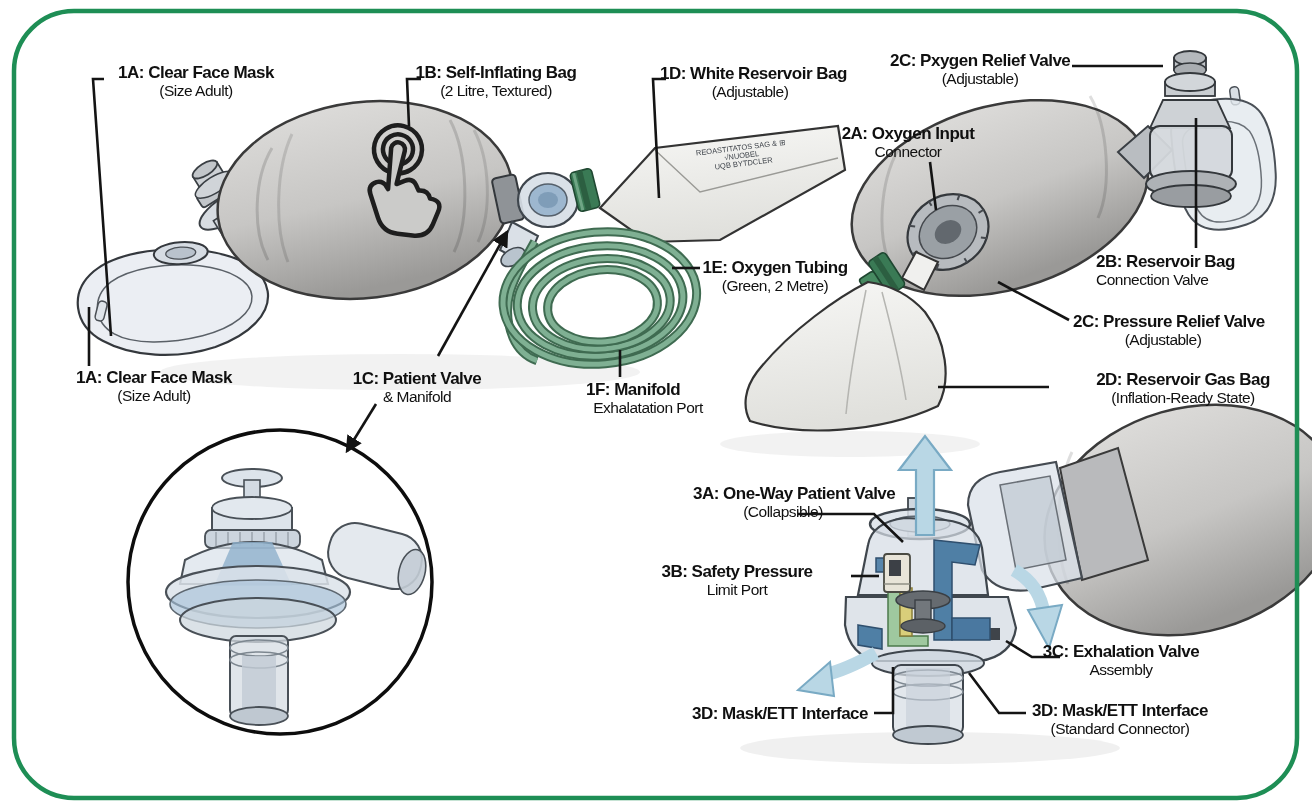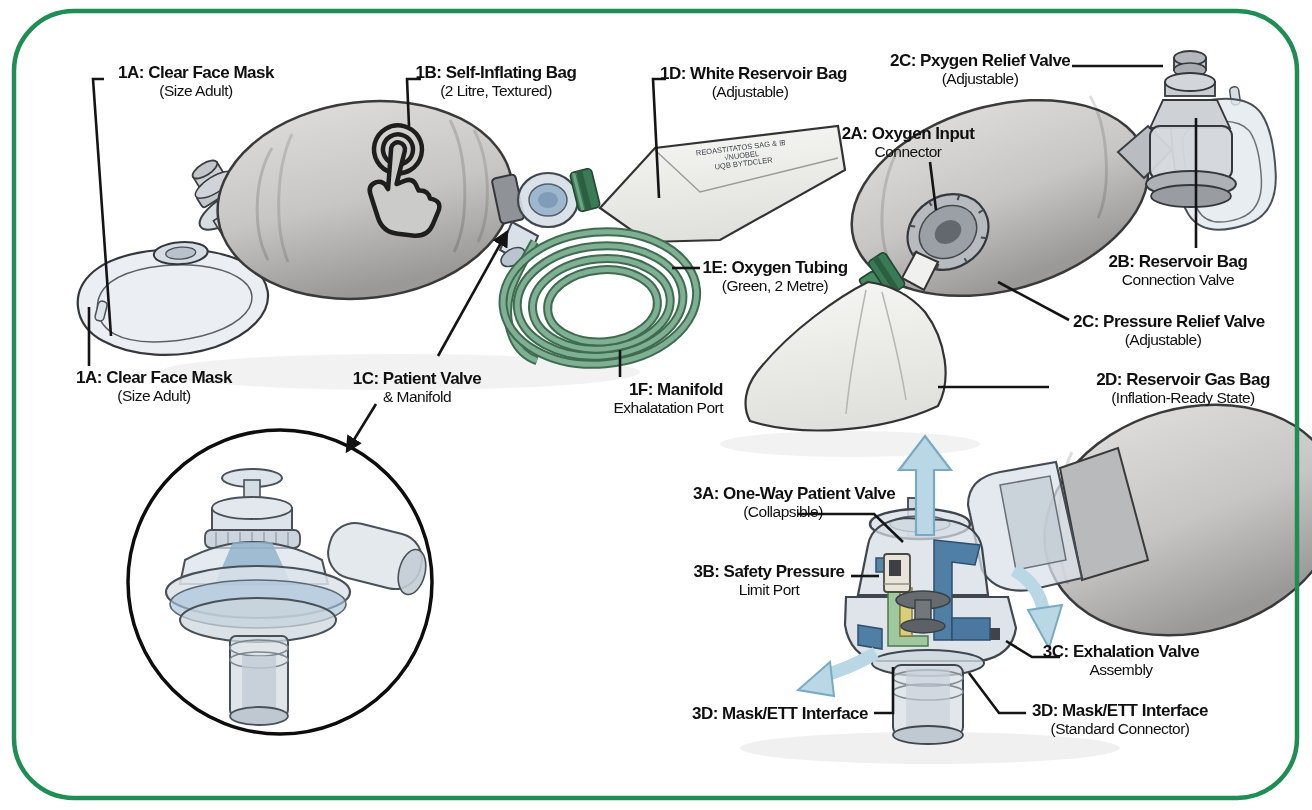--- a/index.html
+++ b/index.html
@@ -1,22 +1,22 @@
 <!DOCTYPE html>
 <html><head>
 <meta charset="utf-8">
 <style>
   html,body{margin:0;padding:0}
   body{width:1312px;height:810px;background:#ffffff;position:relative;overflow:hidden;
        font-family:"Liberation Sans",sans-serif;}
   .label{position:absolute;color:#101010;text-align:center;line-height:1.14;letter-spacing:-0.5px}
   .label .t{display:block;font-weight:bold;font-size:17px;white-space:nowrap}
   .label .s{display:block;font-size:15.5px;white-space:nowrap}
-  .label.align-left{text-align:right}
-  .label.align-right{text-align:center}
+  .label.align-left{text-align:center}
+  .label.align-right{text-align:left}
   .label.indent .s{padding-left:30px}
   svg.art{position:absolute;left:0;top:0}
 </style>
 </head>
 <body>
 
 <svg class="art" width="1312" height="810" viewBox="0 0 1312 810">
   <defs>
     <linearGradient id="gBag" x1="0" y1="0" x2="0.15" y2="1">
       <stop offset="0" stop-color="#dedddb"></stop>
@@ -307,21 +307,21 @@
   <span class="s">Exhalatation Port</span>
 </div>
 <div class="label" style="left:1093px;top:370px;width:180px">
   <span class="t">2D: Reservoir Gas Bag</span>
   <span class="s">(Inflation-Ready State)</span>
 </div>
 <div class="label" style="left:693px;top:484px;width:180px">
   <span class="t">3A: One-Way Patient Valve</span>
   <span class="s">(Collapsible)</span>
 </div>
-<div class="label" style="left:679px;top:562px;width:180px">
+<div class="label" style="left:647px;top:562px;width:180px">
   <span class="t">3B: Safety Pressure</span>
   <span class="s">Limit Port</span>
 </div>
 <div class="label" style="left:1031px;top:642px;width:180px">
   <span class="t">3C: Exhalation Valve</span>
   <span class="s">Assembly</span>
 </div>
 <div class="label" style="left:690px;top:704px;width:180px">
   <span class="t">3D: Mask/ETT Interface</span>
   <span class="s"></span>

